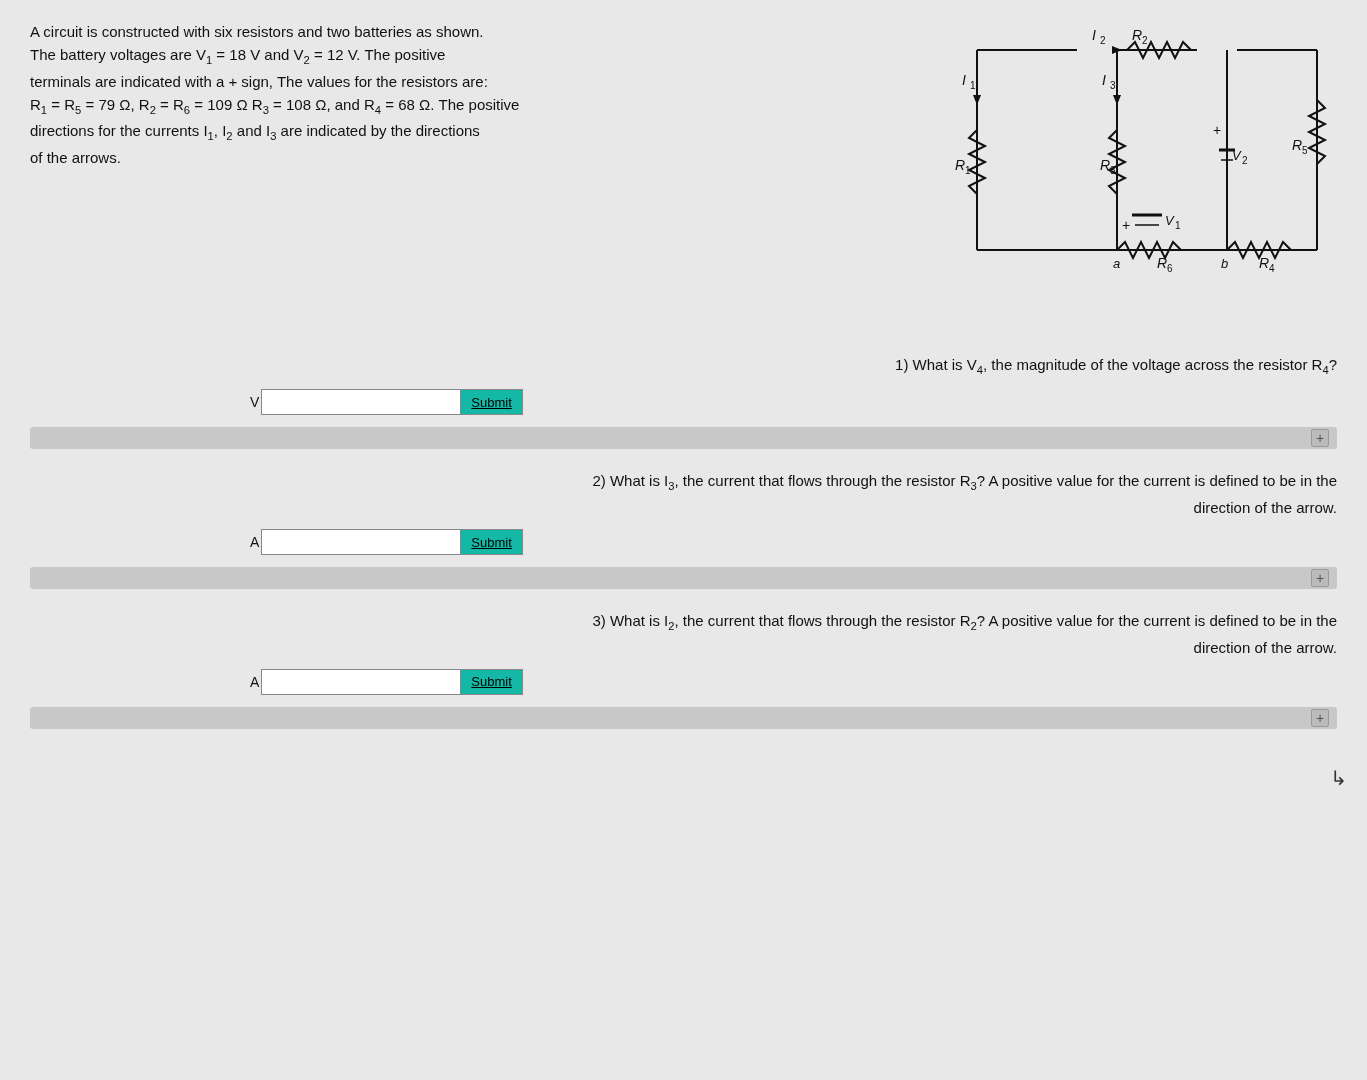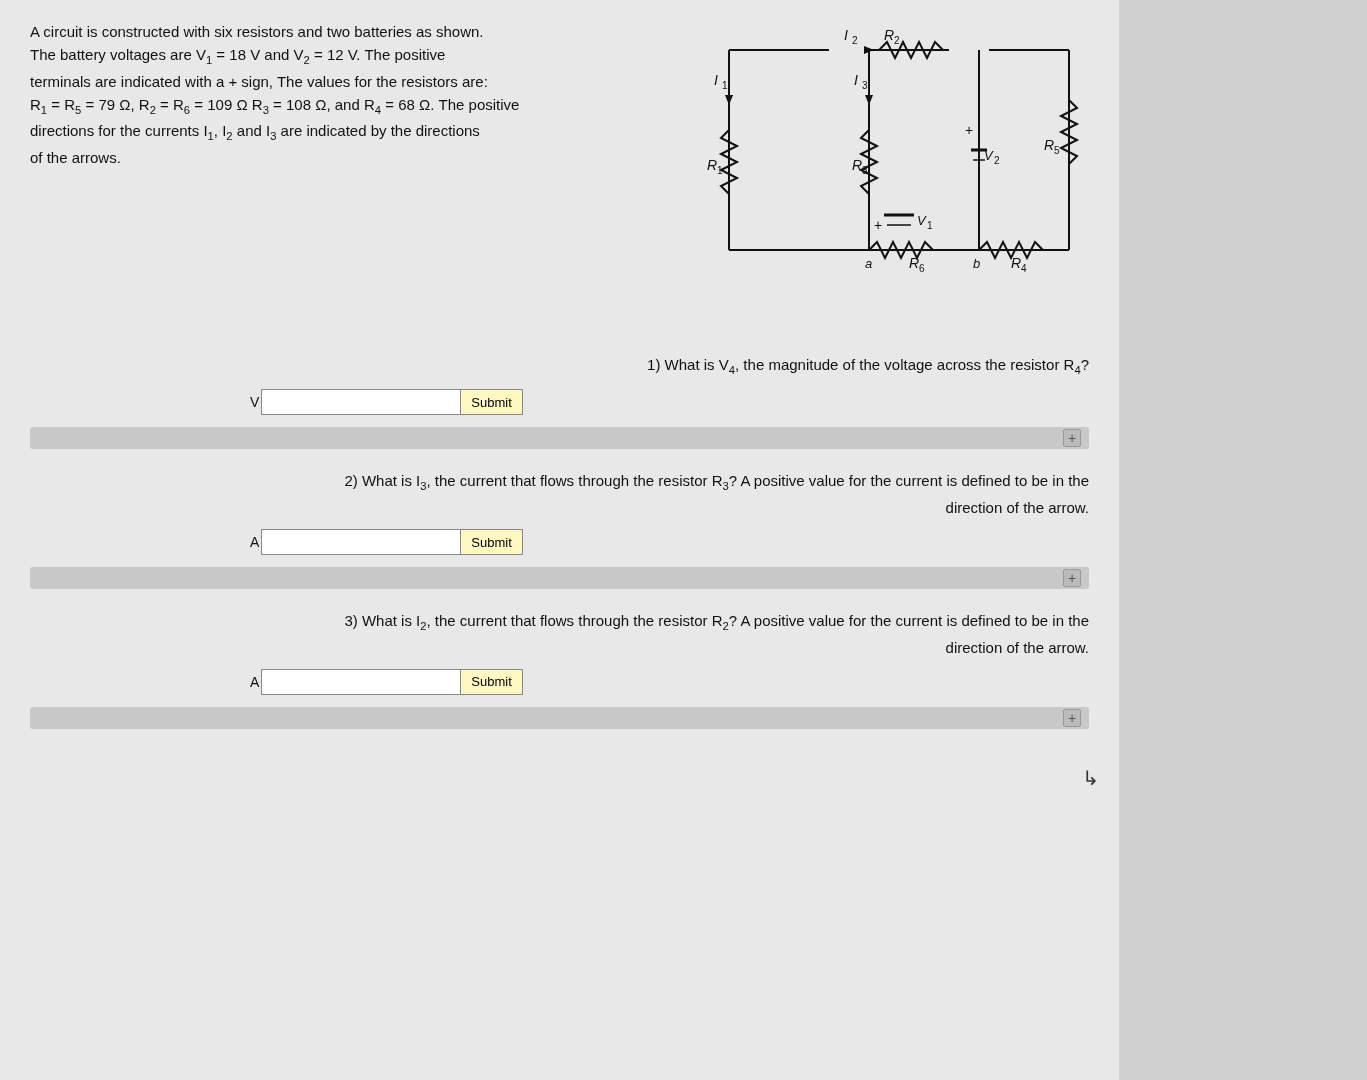--- a/index.html
+++ b/index.html
@@ -6,21 +6,21 @@
     body {
       background: #d0d0d0;
       font-family: Arial, sans-serif;
       font-size: 15px;
       color: #111;
       min-height: 1080px;
       width: 1367px;
     }
     .page {
       background: #e8e8e8;
-      width: 1119px;
+      width: 1367px;
       min-height: 1080px;
       padding: 20px 30px;
       position: relative;
     }
     .problem-header {
       display: flex;
       gap: 30px;
       margin-bottom: 30px;
     }
     .problem-text {
@@ -62,24 +62,25 @@
       border: 1px solid #888;
       background: #fff;
       font-size: 14px;
       padding: 2px 4px;
       outline: none;
     }
     .submit-btn {
       height: 26px;
       padding: 0 10px;
       border: 1px solid #888;
-      background: #fef9c3;
+      background: #14b8a6;
       font-size: 13px;
       cursor: pointer;
       border-left: none;
+      text-decoration: underline;
     }
     .progress-bar-container {
       background: #c8c8c8;
       height: 22px;
       border-radius: 3px;
       margin-bottom: 20px;
       position: relative;
     }
     .plus-btn {
       position: absolute;

